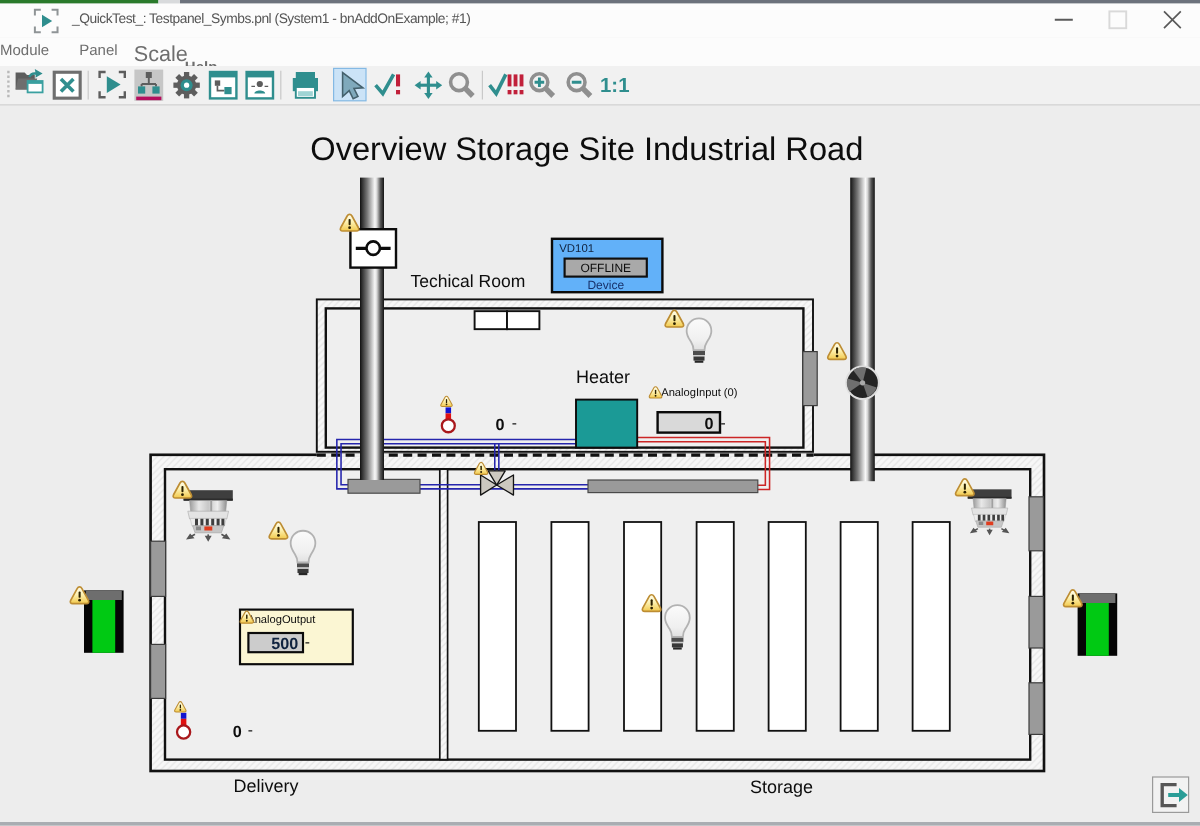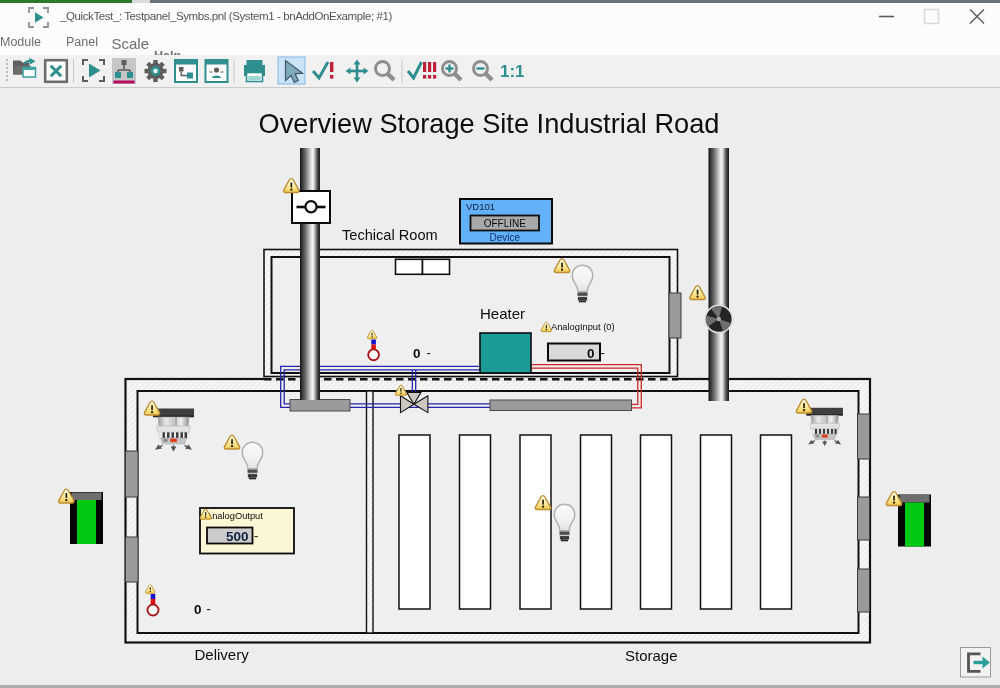--- a/index.html
+++ b/index.html
@@ -30,21 +30,21 @@
 
   <svg class="abs" style="left:870px;top:3px" width="130" height="28" viewBox="0 0 130 28">
     <line x1="9" y1="13.5" x2="24" y2="13.5" stroke="#5a5a5a" stroke-width="1.6"></line>
     <rect x="54.5" y="6.5" width="14" height="14" fill="none" stroke="#d9d9d9" stroke-width="1.6"></rect>
     <path d="M100,6.5 L114,20.5 M100,20.5 L114,6.5" stroke="#5a5a5a" stroke-width="1.4" fill="none"></path>
   </svg>
 
   <div class="abs" style="left:0;top:31px;width:1000px;height:24px;background:#fcfcfc;"></div>
   <div class="abs" style="left:0;top:35px;font-size:12.5px;color:#6e6e6e;">Module</div>
   <div class="abs" style="left:66px;top:35px;font-size:12.5px;color:#6e6e6e;">Panel</div>
-  <div class="abs" style="left:111.5px;top:35px;font-size:15px;color:#6e6e6e;text-align:center;">Scale</div>
+  <div class="abs" style="left:111.5px;top:35px;font-size:18px;color:#6e6e6e;text-align:center;">Scale</div>
   <div class="abs" style="left:154px;top:49px;font-size:12.5px;color:#6e6e6e;font-weight:bold;">Help</div>
 
   <div class="abs" style="left:0;top:55px;width:1000px;height:32px;background:#f1f1f1;border-bottom:1px solid #c9c9c9;"></div>
   <svg id="tb" class="abs" style="left:0;top:55px" width="1000" height="32" viewBox="0 0 1000 32">
 
     <line x1="7" y1="4" x2="7" y2="28" stroke="#b9b9b9" stroke-width="2" stroke-dasharray="2 2"></line>
     <line x1="73.5" y1="4" x2="73.5" y2="28" stroke="#c9c9c9" stroke-width="1"></line>
     <line x1="234" y1="4" x2="234" y2="28" stroke="#c9c9c9" stroke-width="1"></line>
     <line x1="402" y1="4" x2="402" y2="28" stroke="#c9c9c9" stroke-width="1"></line>
 

